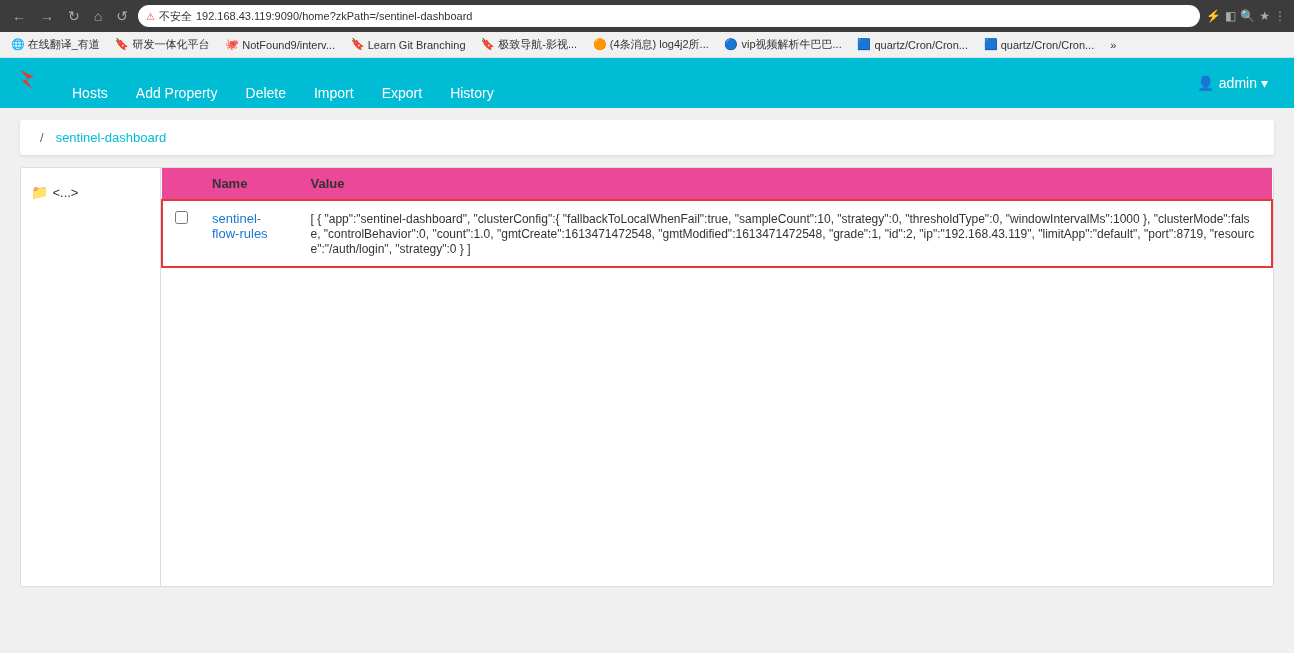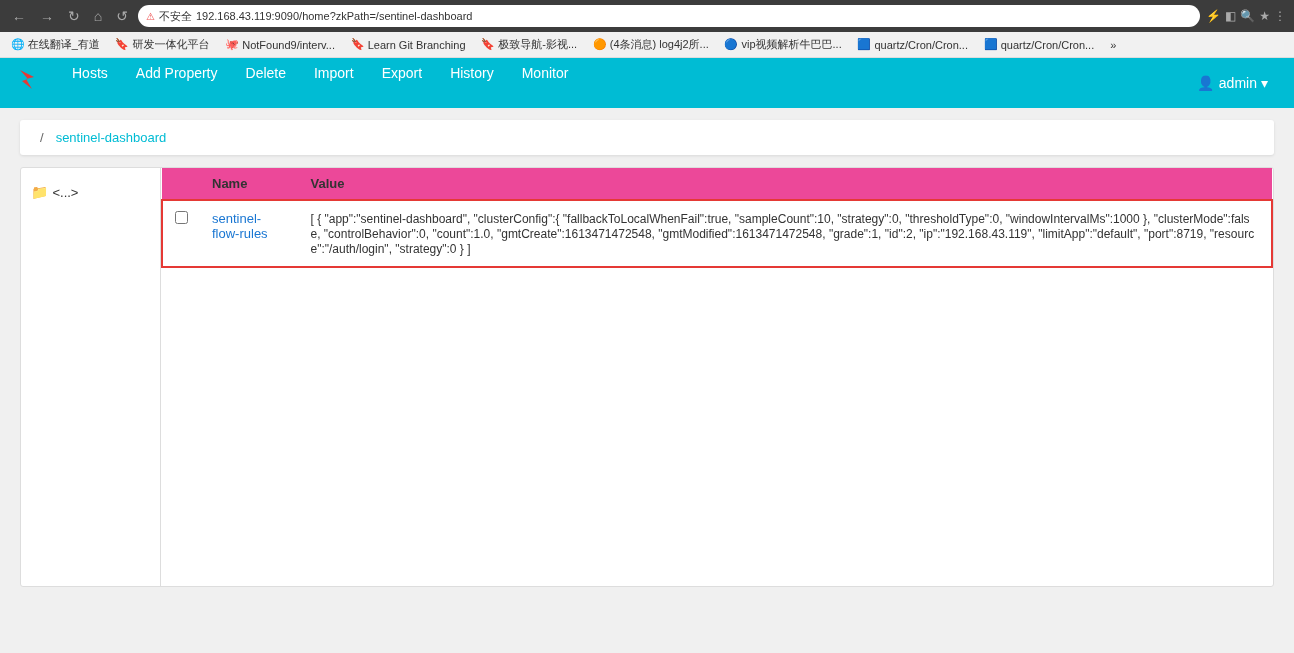--- a/index.html
+++ b/index.html
@@ -74,21 +74,21 @@
     .app-logo {
       margin-right: 16px;
       font-size: 24px;
       color: #e53935;
     }
     .nav-item {
       color: #fff;
       padding: 0 14px;
       height: 36px;
       display: flex;
-      align-items: flex-start;
+      align-items: flex-end;
       cursor: pointer;
       font-size: 14px;
       font-weight: 500;
     }
     .nav-spacer { flex: 1; }
     .nav-user {
       color: #fff;
       padding: 0 14px;
       height: 50px;
       display: flex;
@@ -265,23 +265,20 @@
     <span>Delete</span>
   </div>
   <div class="nav-item">
     <span>Import</span>
   </div>
   <div class="nav-item">
     <span>Export</span>
   </div>
   <div class="nav-item">
     <span>History</span>
-  </div>
-  <div class="nav-item">
-    <span>Monitor</span>
   </div>
   <div class="nav-spacer"></div>
   <div class="nav-user">
     <span>👤</span>
     <span>admin</span>
     <span>▾</span>
   </div>
 </div>
 
 <div class="breadcrumb-bar">

